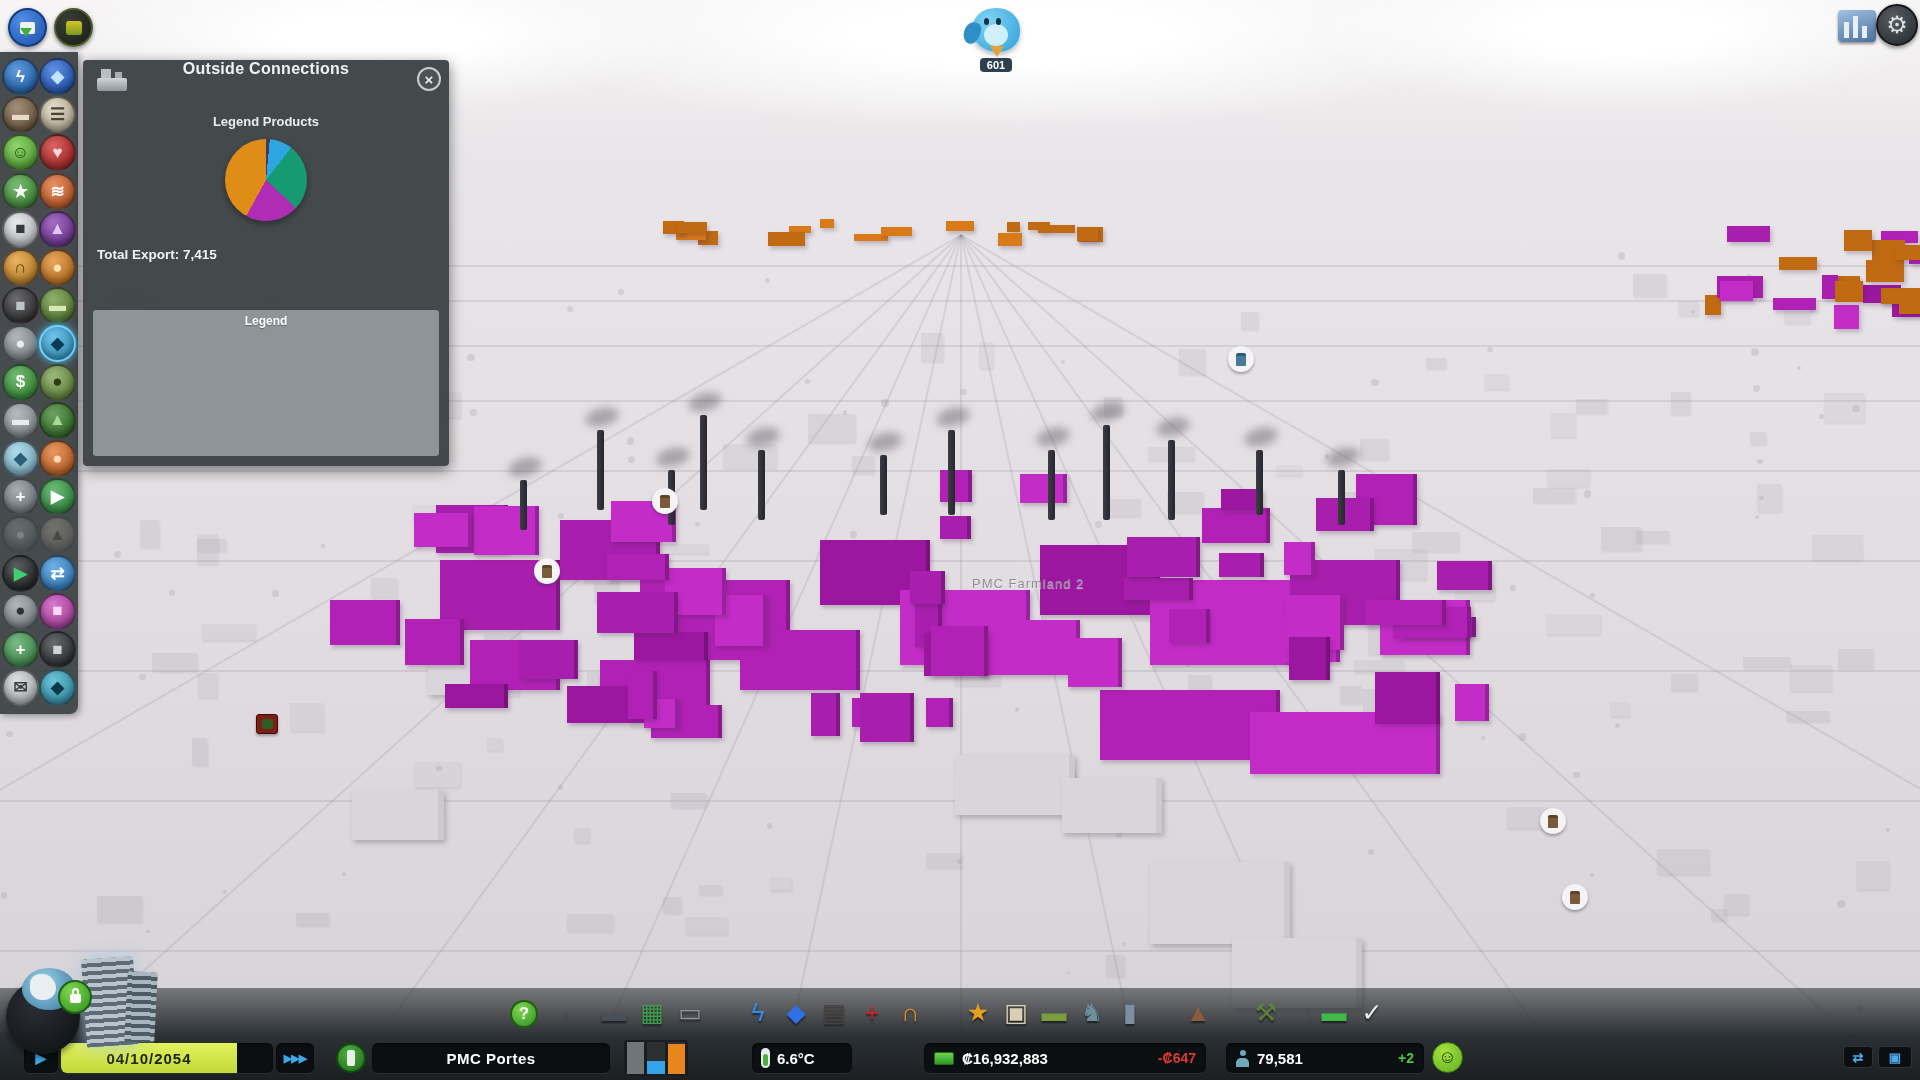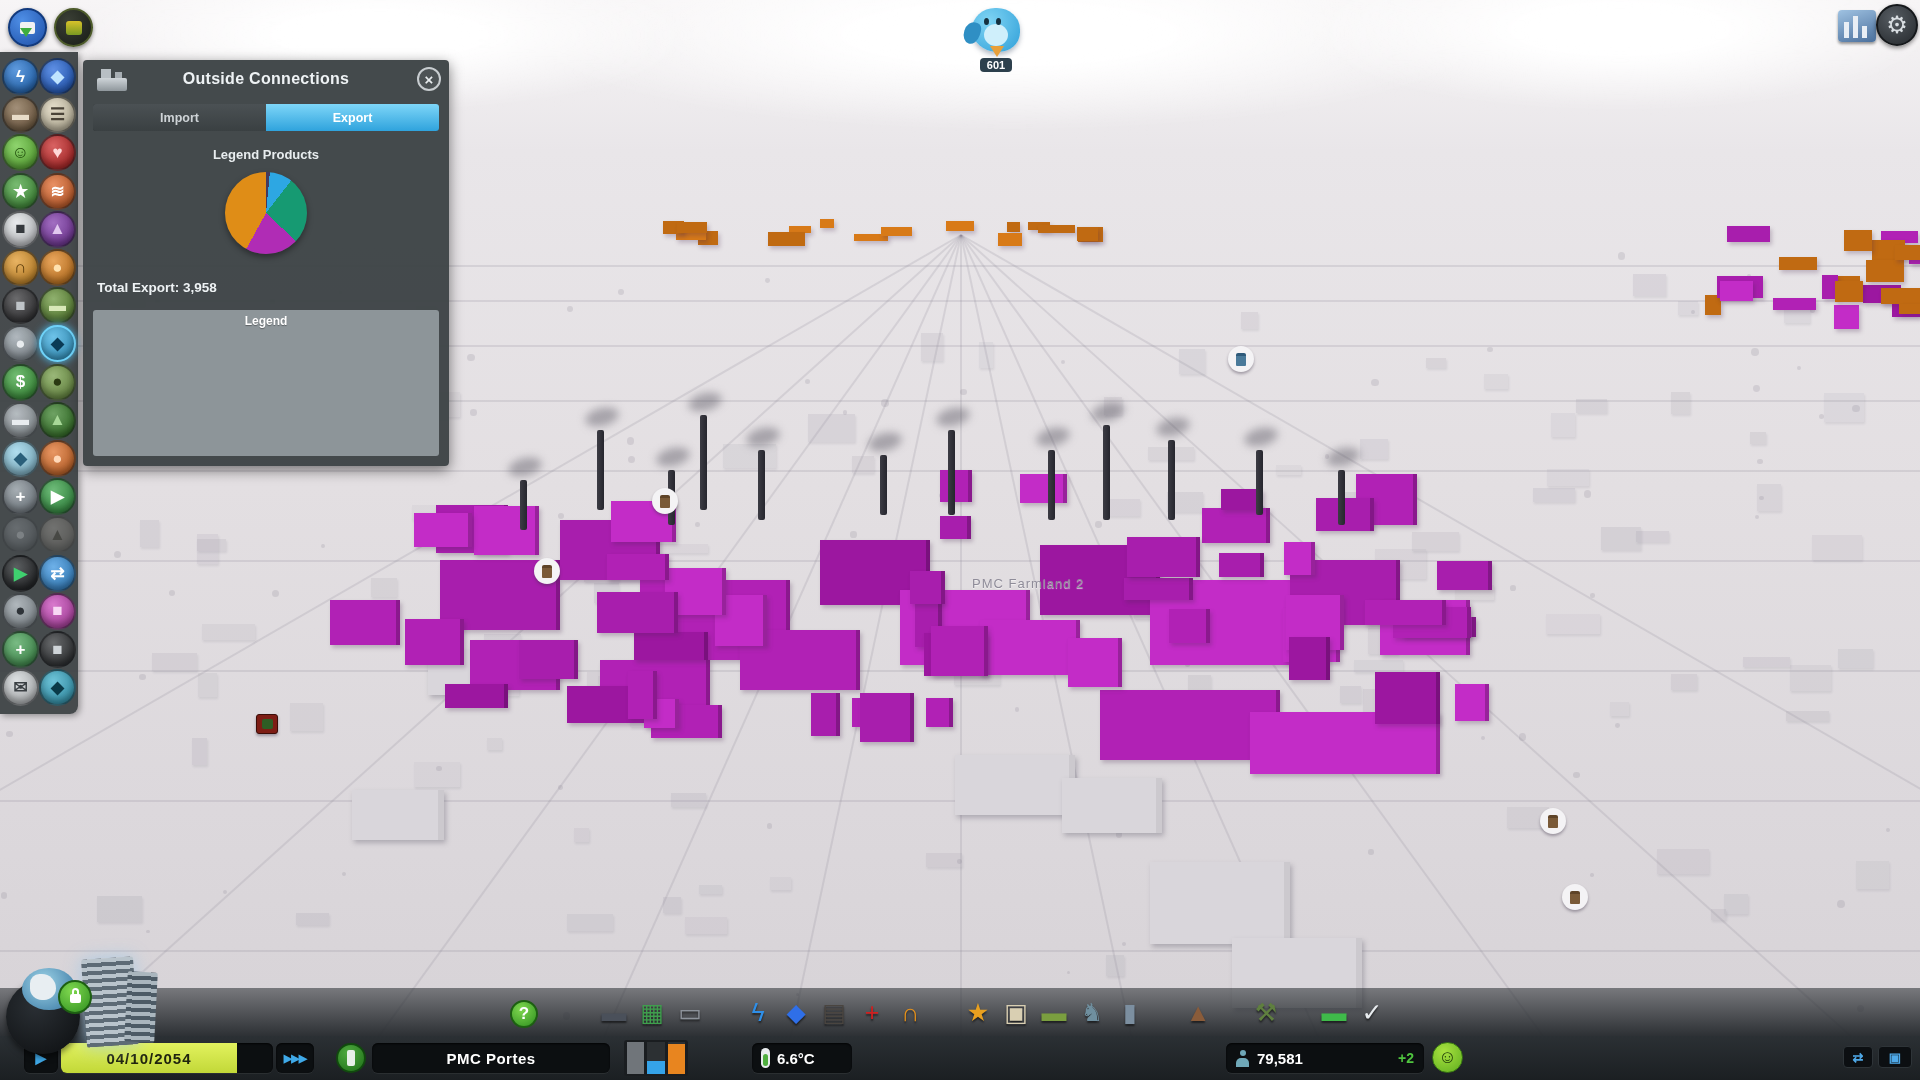--- a/index.html
+++ b/index.html
@@ -43,21 +43,21 @@
   #chirper-badge { position:absolute; left:20px; top:56px; min-width:32px; padding:1px 5px; background:rgba(16,38,52,.88); border-radius:4px; color:#fff; font-size:11px; font-weight:bold; text-align:center; }
 
   
   #sidebar { position:absolute; left:0; top:52px; width:78px; height:662px; background:rgba(58,63,66,.93); border-radius:0 0 8px 0; box-shadow:2px 2px 6px rgba(0,0,0,.35); z-index:5; }
   .sb-icon { position:absolute; width:37px; height:37px; border-radius:50%; border:2px solid rgba(20,22,24,.55); background:radial-gradient(circle at 38% 30%, rgba(255,255,255,.25), rgba(0,0,0,.25)); display:flex; align-items:center; justify-content:center; font-size:17px; font-weight:bold; cursor:pointer; box-shadow:inset 0 -4px 6px rgba(0,0,0,.3); }
   .sb-icon.dim { opacity:.42; }
   .sb-icon.selected { border-color:#6fd2f8; box-shadow:0 0 8px #4fc0f0, inset 0 -4px 6px rgba(0,0,0,.3); }
 
   
   #panel { position:absolute; left:83px; top:60px; width:366px; height:406px; background:rgba(62,68,70,.97); border-radius:4px; box-shadow:0 4px 14px rgba(0,0,0,.5); z-index:6; color:#eef2f4; }
-  #panel-header { position:relative; height:38px; display:flex; align-items:center; }
+  #panel-header { position:relative; height:38px; display:flex; align-items:flex-start; }
   #panel-icon { position:absolute; left:14px; top:7px; width:30px; height:24px; }
   #panel-icon .f1 { position:absolute; left:0; bottom:0; width:30px; height:13px; background:linear-gradient(180deg,#cfd5d9,#8f979c); border-radius:2px; }
   #panel-icon .f2 { position:absolute; left:4px; bottom:10px; width:10px; height:12px; background:#b8bfc4; }
   #panel-icon .f3 { position:absolute; left:18px; bottom:10px; width:7px; height:9px; background:#a8afb4; }
   #panel-title { flex:1; text-align:center; font-size:16px; font-weight:bold; letter-spacing:.3px; }
   #panel-close { position:absolute; right:8px; top:7px; width:24px; height:24px; border-radius:50%; border:2px solid #c8cdd0; color:#e8ecee; display:flex; align-items:center; justify-content:center; font-size:15px; font-weight:bold; cursor:pointer; background:rgba(255,255,255,.05); }
   #tabs { display:flex; margin:6px 10px 0 10px; height:27px; background:#2c3133; border-radius:3px; overflow:hidden; }
   .tab { flex:1; display:flex; align-items:center; justify-content:center; font-size:12.5px; font-weight:bold; color:#ced3d6; background:linear-gradient(180deg,#4b5154,#3a4042); cursor:pointer; }
   .tab.active { color:#ffffff; background:linear-gradient(180deg,#7ed6f8,#2fa3dd); }
   #chart-title { text-align:center; font-size:13px; font-weight:bold; margin-top:16px; color:#e8edef; }
@@ -537,27 +537,23 @@
   <div id="panel">
     <div id="panel-header">
       <div id="panel-icon">
           <div class="f2"></div>
           <div class="f3"></div>
           <div class="f1"></div>
         </div>
       <div id="panel-title">Outside Connections</div>
       <div id="panel-close">×</div>
     </div>
-    <div id="tabs">
-        <div class="tab">Import</div>
-        <div class="tab active">Export</div>
-      </div>
     <div id="chart-title">Legend Products</div>
     <div id="pie" style="background: conic-gradient(rgb(68, 58, 94) 0%, rgb(68, 58, 94) 1.5%, rgb(45, 167, 227) 1.5%, rgb(45, 167, 227) 10.5%, rgb(22, 154, 114) 10.5%, rgb(22, 154, 114) 37%, rgb(176, 44, 181) 37%, rgb(176, 44, 181) 58%, rgb(223, 141, 23) 58%, rgb(223, 141, 23) 100%);"></div>
-    <div id="total-label">Total Export: 3,958</div>
+    <div id="total-label">Total Export: 7,415</div>
     <div id="legend-box">
       <div id="legend-title">Legend</div>
       <div id="legend-cols">
       </div>
     </div>
   </div>
 
   <div id="help-btn">
       <span>?</span>
     </div>
@@ -627,20 +623,25 @@
           <div class="rci-fill" id="rci-c" style="height: 42%; background: rgb(53, 163, 232);"></div>
         </div>
       <div class="rci-slot">
           <div class="rci-fill" id="rci-i" style="height: 95%; background: rgb(232, 133, 31);"></div>
         </div>
     </div>
     <div id="temp-pill" class="pill">
       <div class="thermo"></div>
       <span>6.6°C</span>
     </div>
+    <div id="money-pill" class="pill">
+      <div class="cash"></div>
+      <span>₡16,932,883</span>
+      <span id="income">-₡647</span>
+    </div>
     <div id="pop-pill" class="pill">
       <div class="person"></div>
       <span>79,581</span>
       <span id="pop-change">+2</span>
     </div>
     <div id="happiness-face">
         <span>☺</span>
       </div>
     <div class="mini-btn" style="left:1843px;width:30px;" id="mini1">⇄</div>
     <div class="mini-btn" style="left:1878px;width:34px;" id="mini2">▣</div>

